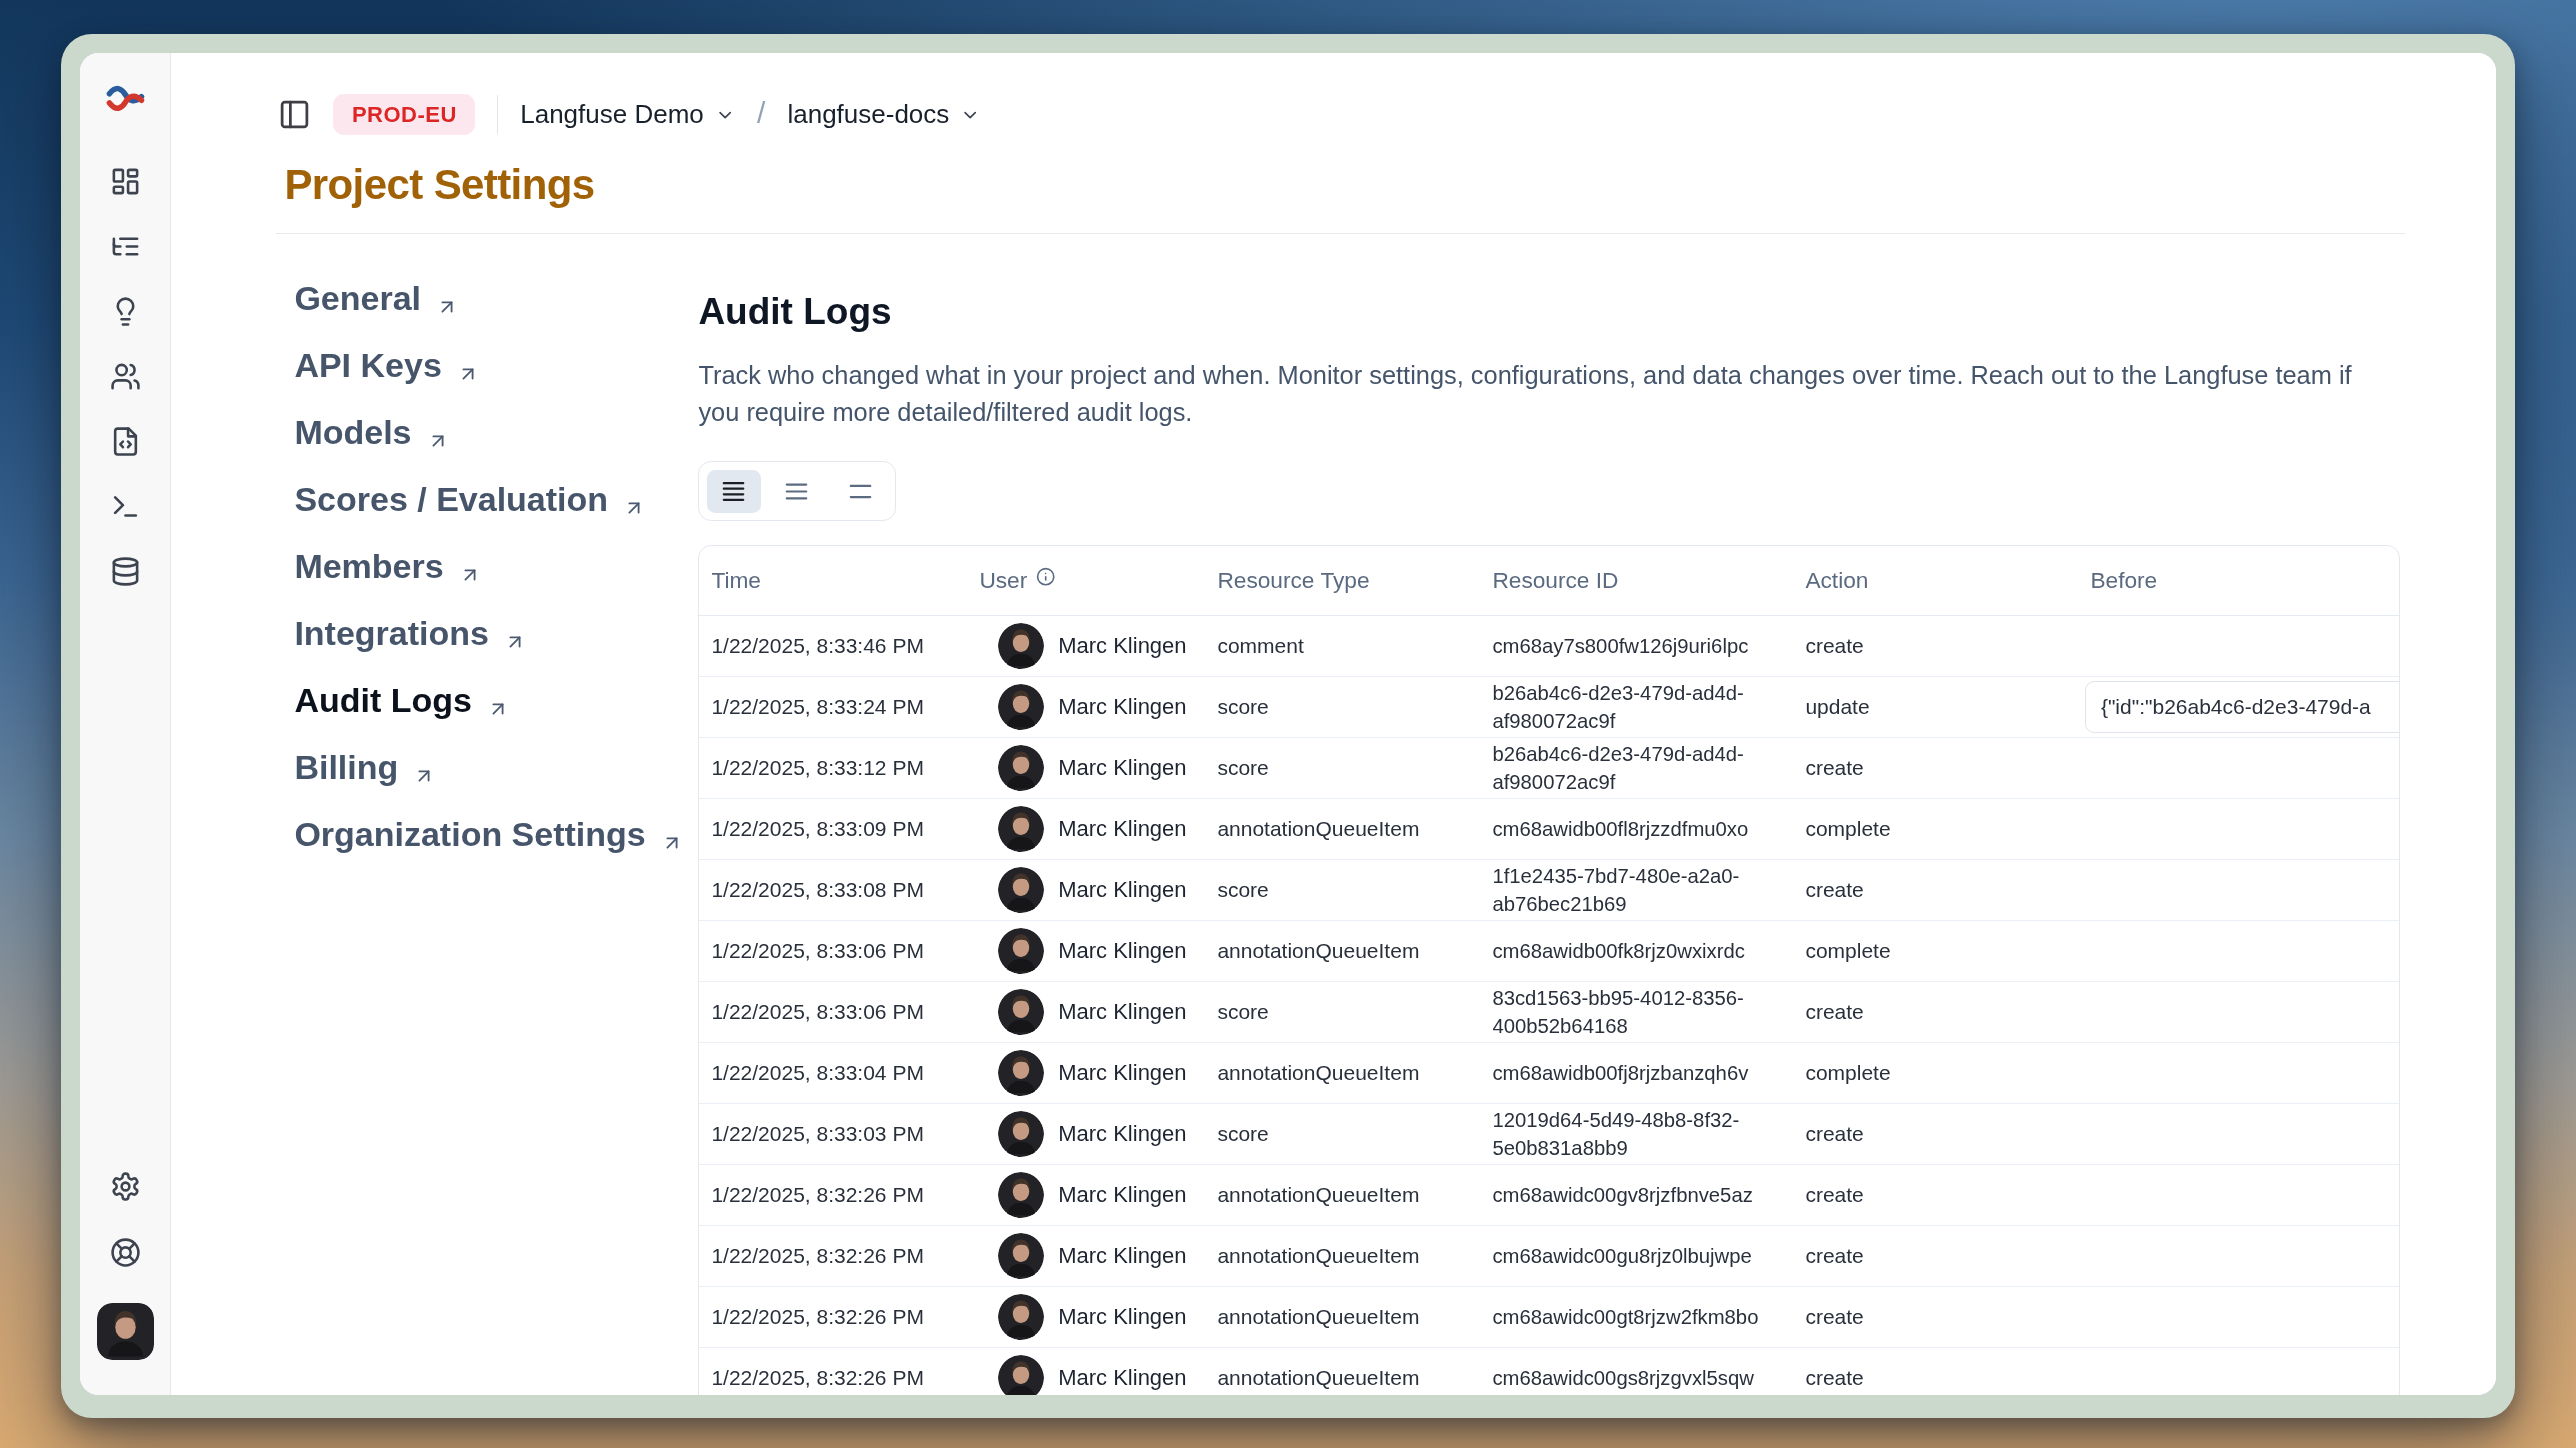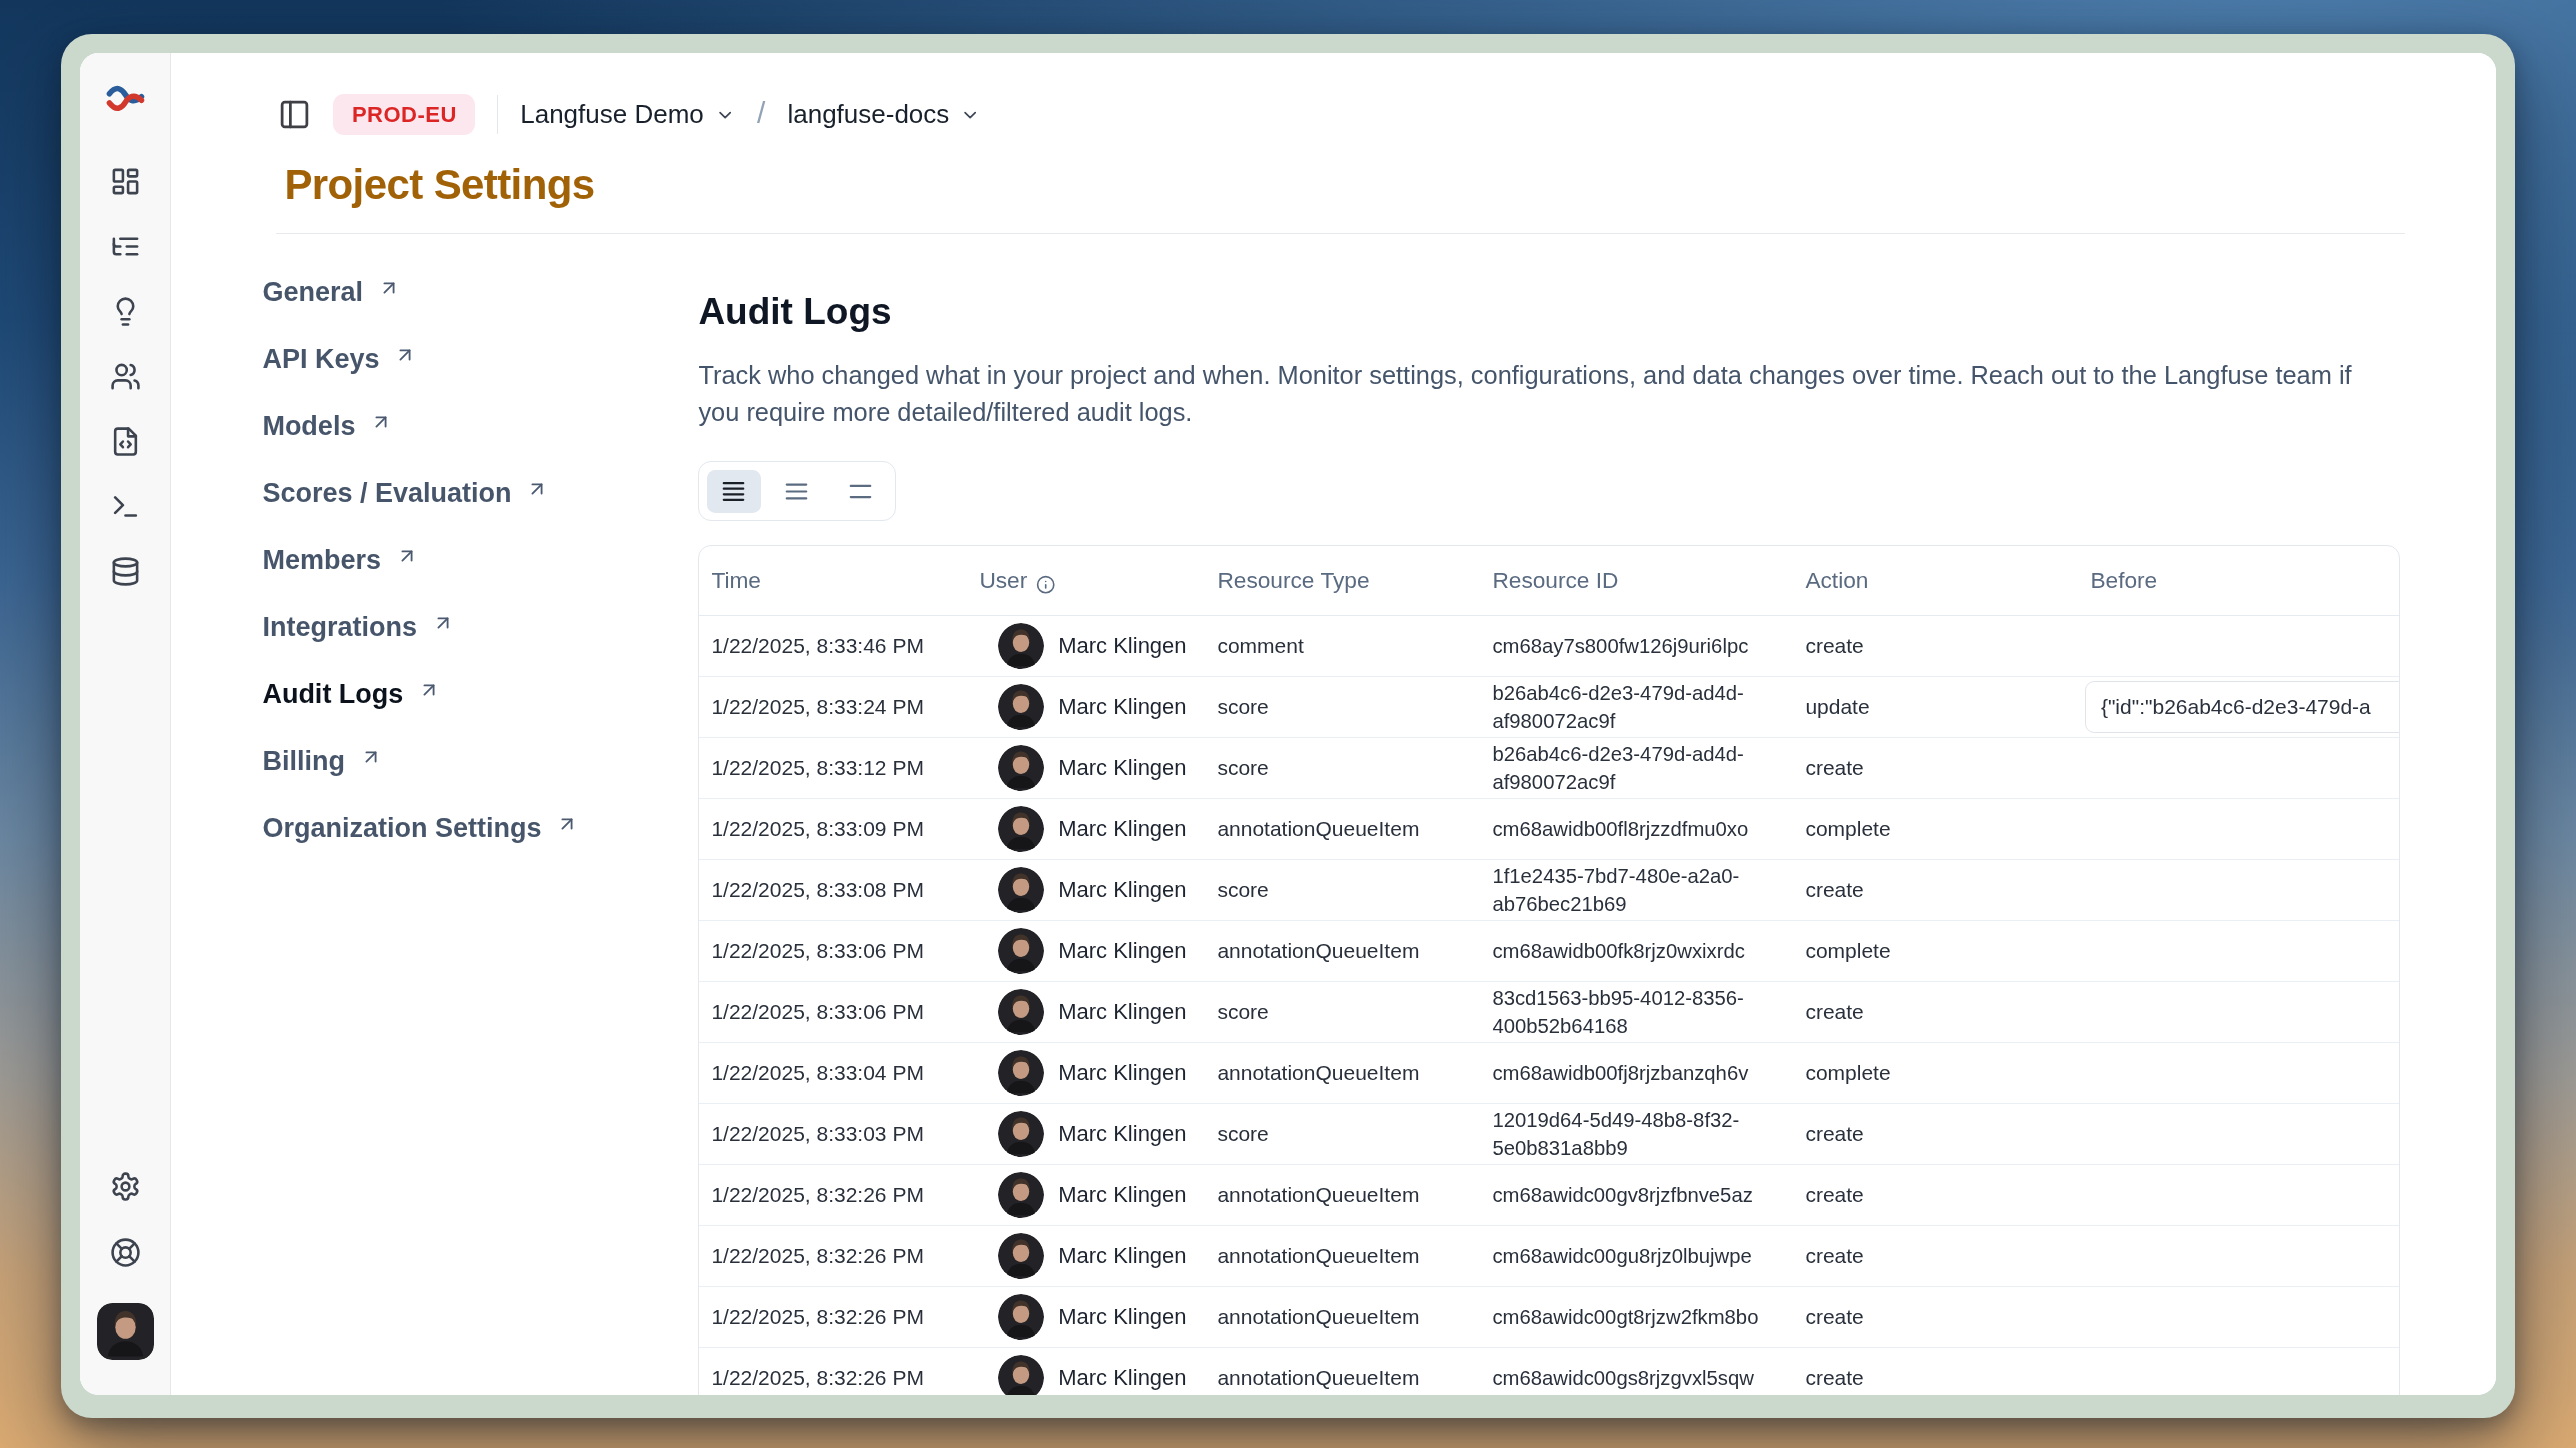--- a/index.html
+++ b/index.html
@@ -52,40 +52,40 @@
   .crumb { display:flex; align-items:center; gap:11px; background:none; border:none; cursor:pointer;
     font-family:"Liberation Sans",sans-serif; font-size:26px; color:#18202b; font-weight:500; }
   .crumb svg { width:20.3px; height:20.3px; color:#404754; }
   .slash { font-size:30px; color:#93a3b4; font-weight:400; transform:translateY(-1.8px); }
 
   .page-title { margin:26px 0 0 113px; font-size:42px; font-weight:700; color:#a16207; letter-spacing:-0.6px; }
   .top-rule { border:none; border-top:0.9px solid #e8e9ec; margin:24px 91px 0 105px; }
 
   .settings-layout { display:flex; padding:37px 91px 0 91px; }
   .snav { width:436px; display:flex; flex-direction:column; gap:26px; padding-top:5.5px; flex-shrink:0; }
-  .snav-item { display:flex; align-items:flex-start; gap:15px; height:41px; background:none; border:none;
-    cursor:pointer; font-family:"Liberation Sans",sans-serif; font-size:27px; font-weight:600; color:#47556b; }
+  .snav-item { display:flex; align-items:flex-end; gap:15px; height:41px; background:none; border:none;
+    cursor:pointer; font-family:"Liberation Sans",sans-serif; font-size:34px; font-weight:600; color:#47556b;margin-left:32px; }
   .snav-item.active { color:#0c121c; }
   .snav-item .ext { width:22px; height:22px; color:#4b5a70; }
 
   .main { flex:1; min-width:0; }
   .audit-title { font-size:37px; font-weight:700; color:#0f1724; margin-top:20.3px; }
   .audit-desc { margin-top:24px; font-size:25.4px; line-height:37px; color:#44546a; max-width:1669px; }
 
   .density { display:inline-flex; gap:9.2px; margin-top:30px; padding:7.4px; border:0.9px solid #e3e8ee; border-radius:13px; background:#fff; }
   .density button { width:54px; height:43px; border:none; background:none; border-radius:8.3px; cursor:pointer;
     display:flex; align-items:center; justify-content:center; }
   .density button.sel { background:#e2e8f0; }
   .density svg { width:25px; height:25px; }
 
   
   .card { width:1702px; margin-top:24px; border:0.9px solid #e3e8ee; border-radius:13px; background:#fff; overflow:hidden; }
   .t-grid { display:grid; grid-template-columns:268px 238px 275px 313px 285px 1fr; align-items:center; }
   .t-head { height:70px; border-bottom:0.9px solid #e6ebf1; color:#5a6a80; font-size:22.7px; font-weight:500; }
-  .t-head > div { padding-left:12px; display:flex; align-items:flex-end; gap:9.2px; }
+  .t-head > div { padding-left:12px; display:flex; align-items:flex-start; gap:9.2px; }
   .t-head svg { width:19.4px; height:19.4px; color:#5a6a80; }
   .t-row { min-height:61px; border-bottom:0.9px solid #eaeff5; font-size:21px; color:#29303b; cursor:default; }
   .t-row > div { padding-left:12px; }
   .cell-user { display:flex; align-items:center; gap:14px; font-size:22px; color:#1d2430;justify-content:center; }
   .avatar-sm { width:46px; height:46px; border-radius:50%; overflow:hidden; flex-shrink:0; }
   .avatar-sm svg { width:46px; height:46px; }
   .cell-rid { font-size:20.3px; line-height:28px; padding-right:20.3px; color:#29303b; }
   .cell-before { position:relative; height:100%; display:flex; align-items:center; }
   .json-box {
     display:block; width:353px; height:52px; line-height:49px; margin-left:-5.5px;

